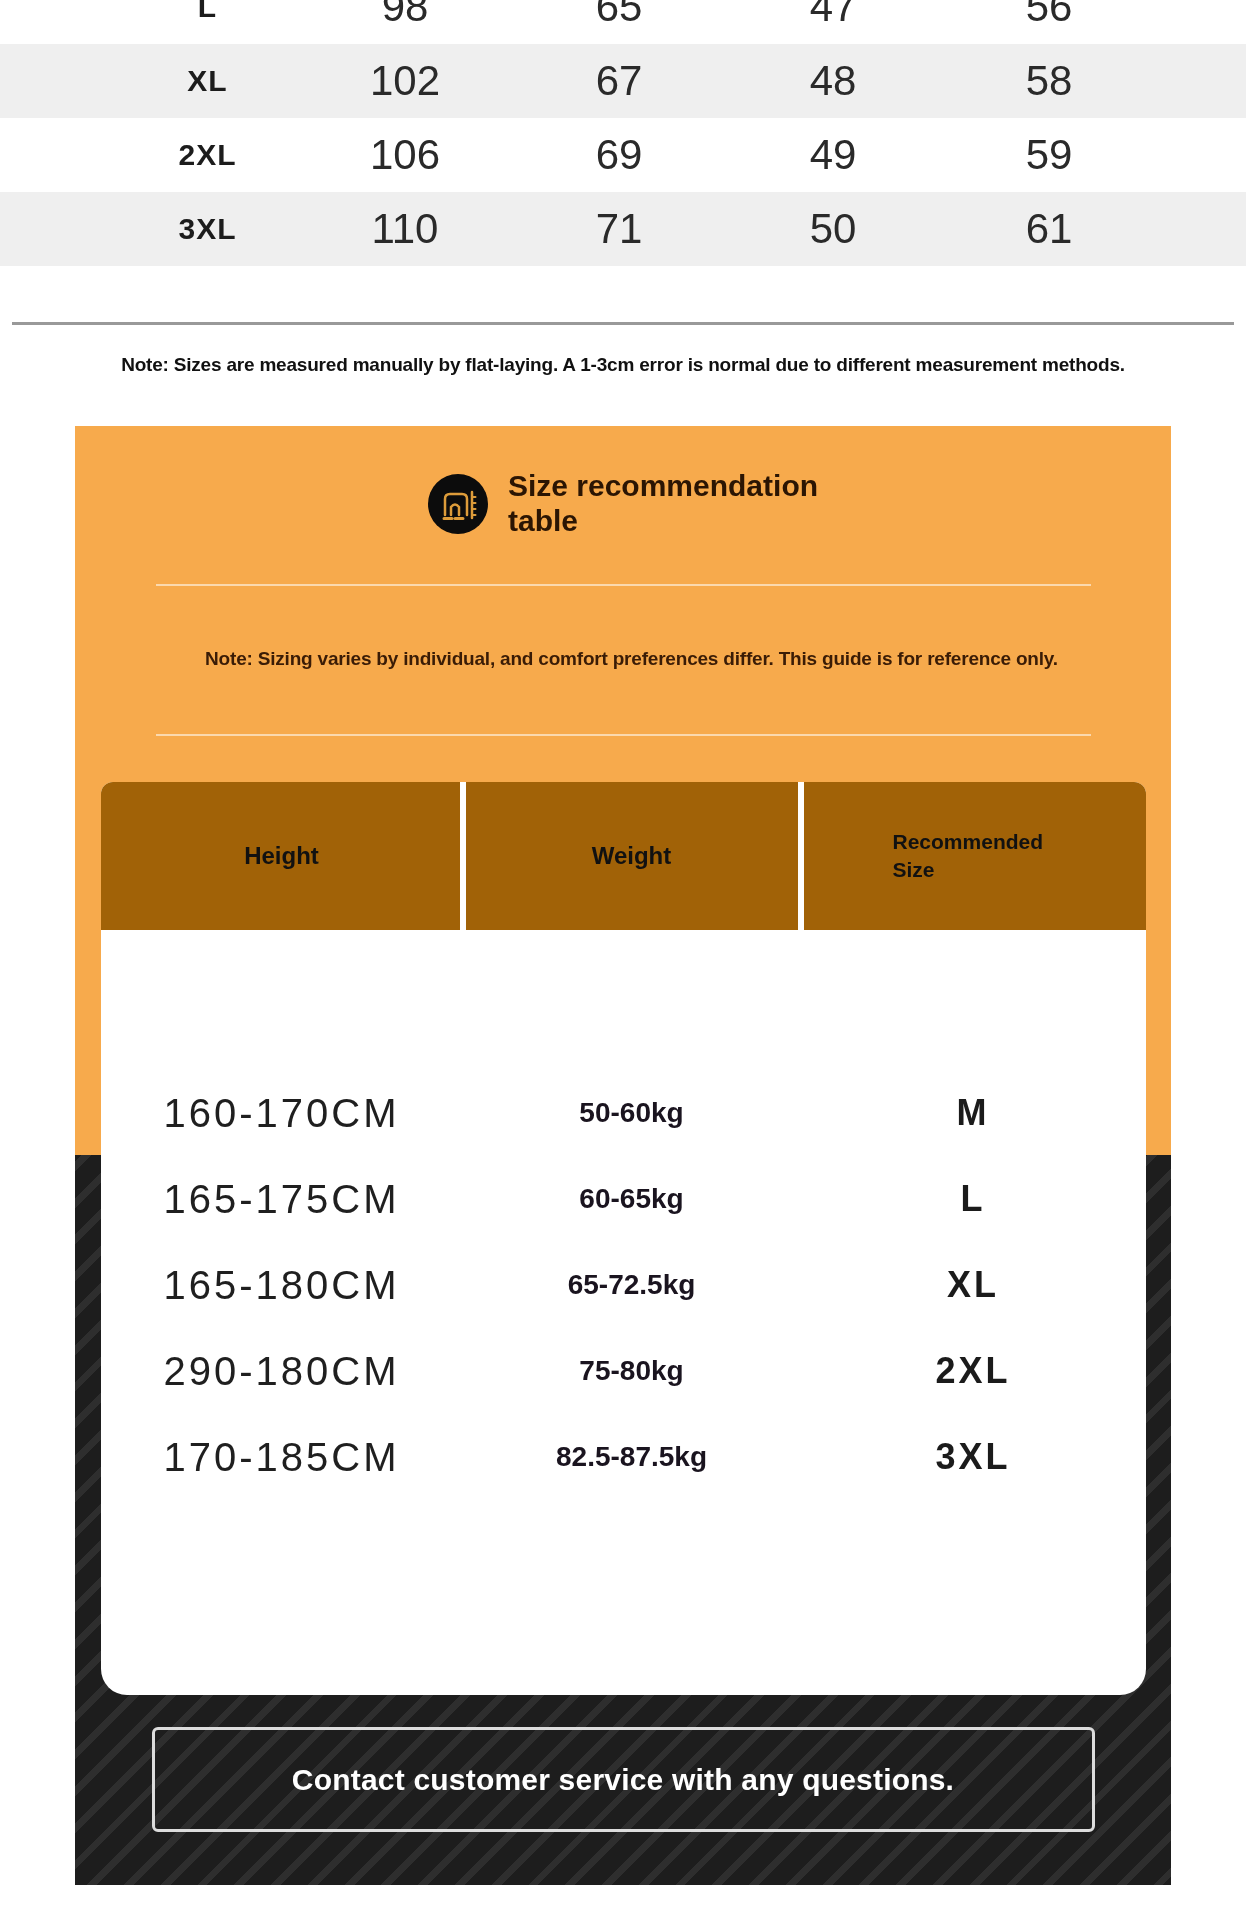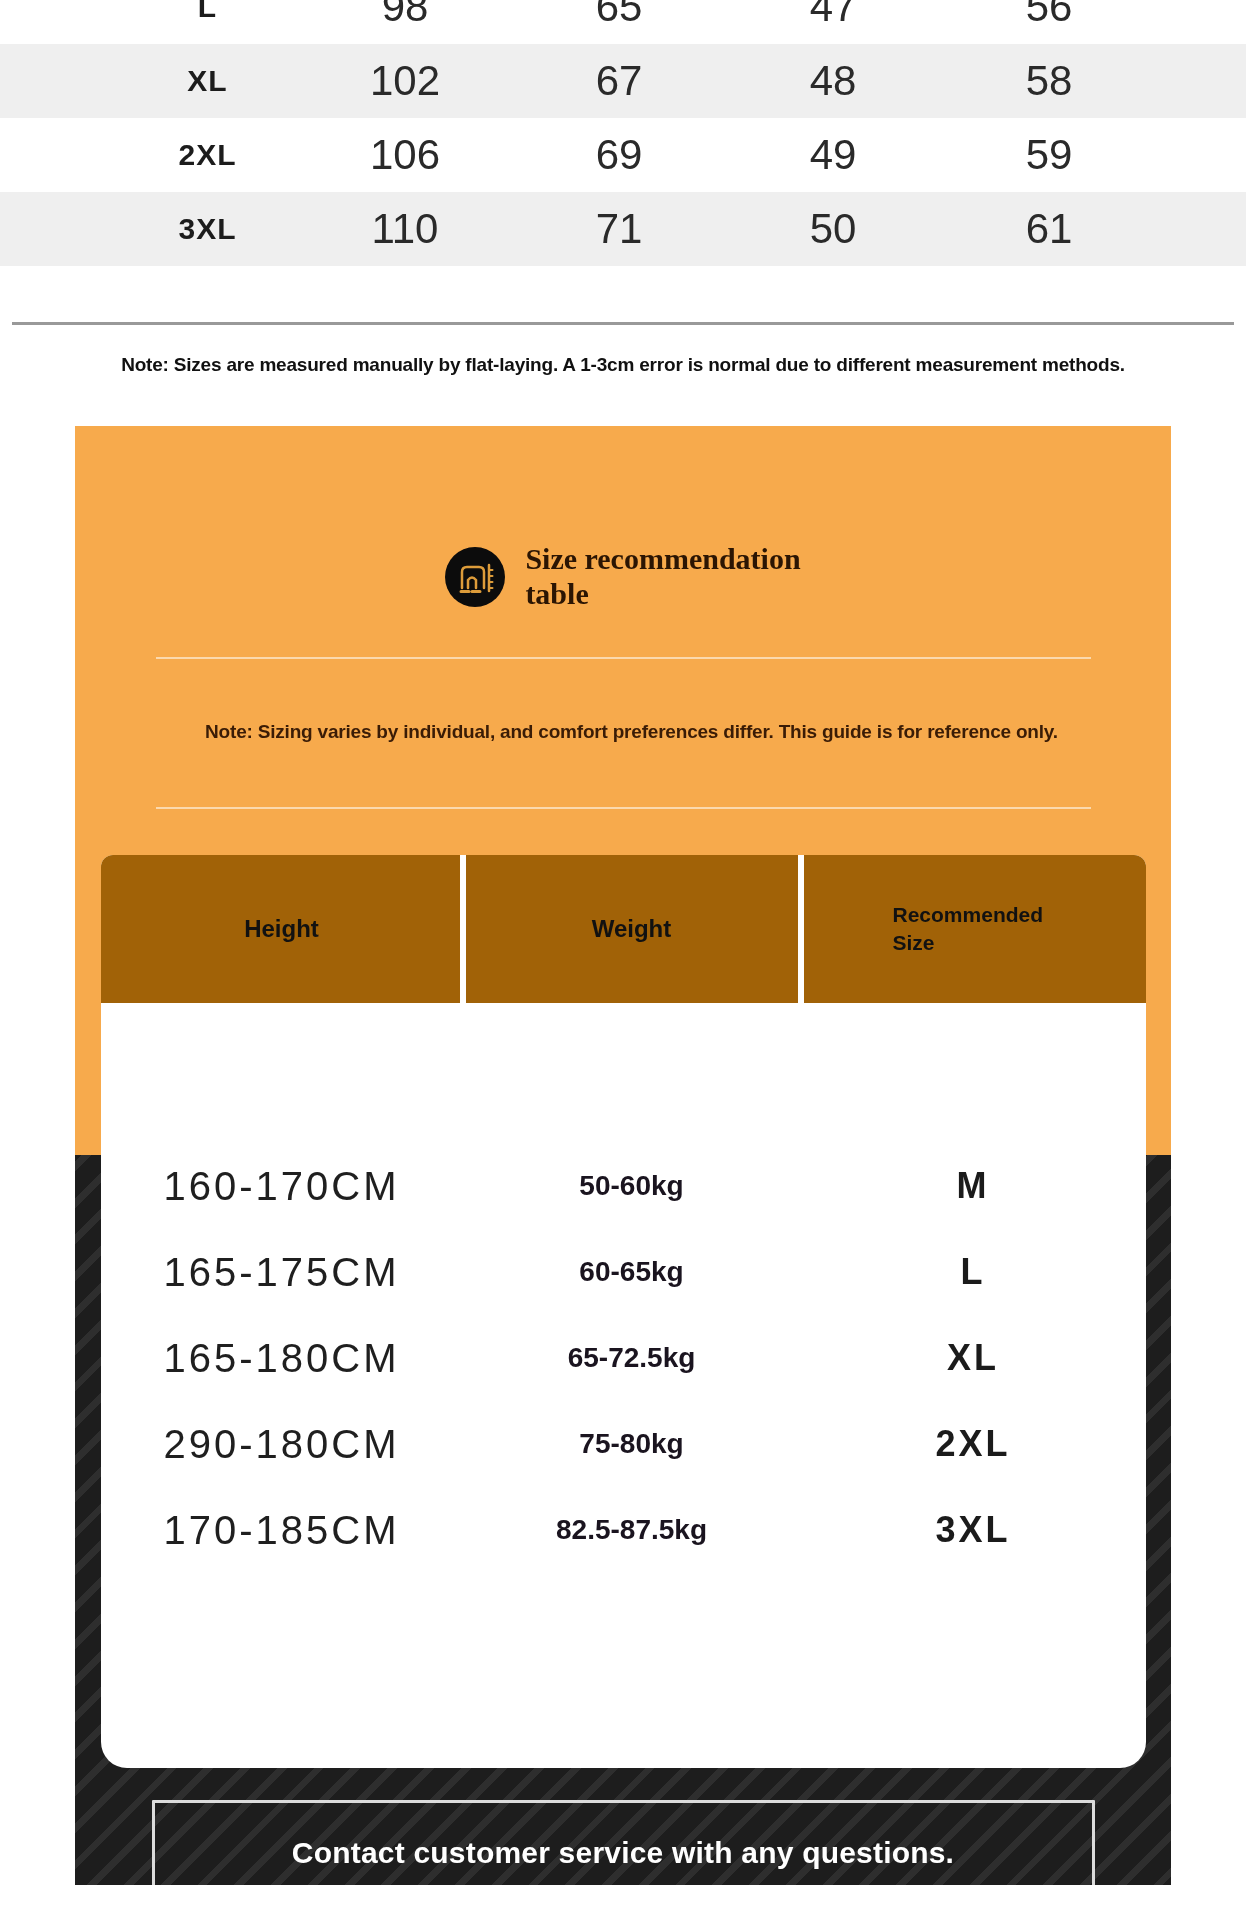--- a/index.html
+++ b/index.html
@@ -39,22 +39,22 @@
     width:1096px; height:1459px;
     background-image:
       linear-gradient(#f7aa4c, #f7aa4c),
       repeating-linear-gradient(135deg, #2e2e2e 0 7px, #1d1d1d 7px 26px);
     background-size:100% 729px, 100% 100%;
     background-repeat:no-repeat, no-repeat;
     overflow:hidden;
   }
 
   .panel-header {
-    padding-top:116px;
-    display:flex; justify-content:center; align-items:center; gap:20px;font-family:Liberation Serif, serif;
+    padding-top:43px;
+    display:flex; justify-content:center; align-items:center; gap:20px;
   }
   .panel-icon { width:60px; height:60px; flex:0 0 auto; }
   .panel-title {
     font-size:30px; font-weight:700; color:#2b1503; line-height:1.15;
   }
 
   .oline {
     margin:0 auto; width:935px; height:2px;
     background:rgba(255,255,255,0.55);
   }
@@ -107,21 +107,21 @@
   }
   .rrow .hval { font-size:40px; font-weight:400; color:#1f1f1f; letter-spacing:3px; }
   .rrow .wval { font-size:28px; font-weight:700; color:#1a141f; }
   .rrow .sval { font-size:36px; font-weight:700; color:#1b1b1b; letter-spacing:3px; }
 
   
   .contact-box {
     margin:32px auto 0;
     width:943px; height:105px;
     border:3px solid #dcdcdc;
-    border-radius:1px;
+    border-radius:6px;
     display:flex; align-items:center; justify-content:center;
   }
   .contact-box span {
     color:#ffffff; font-size:30px; font-weight:700; letter-spacing:0.2px;
   }
 </style>
 </head>
 <body>
 
 <div class="top-table">

